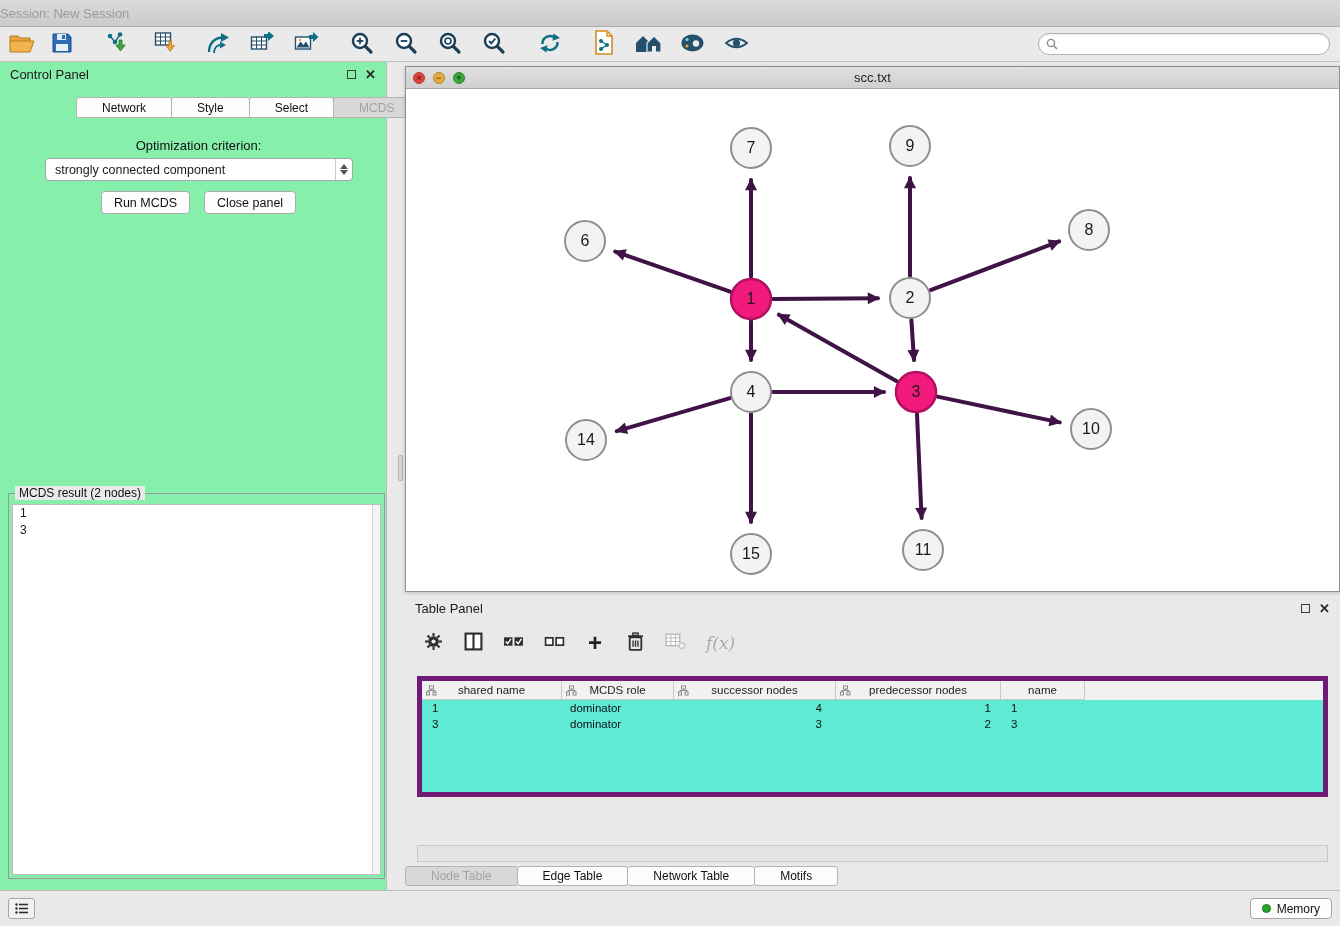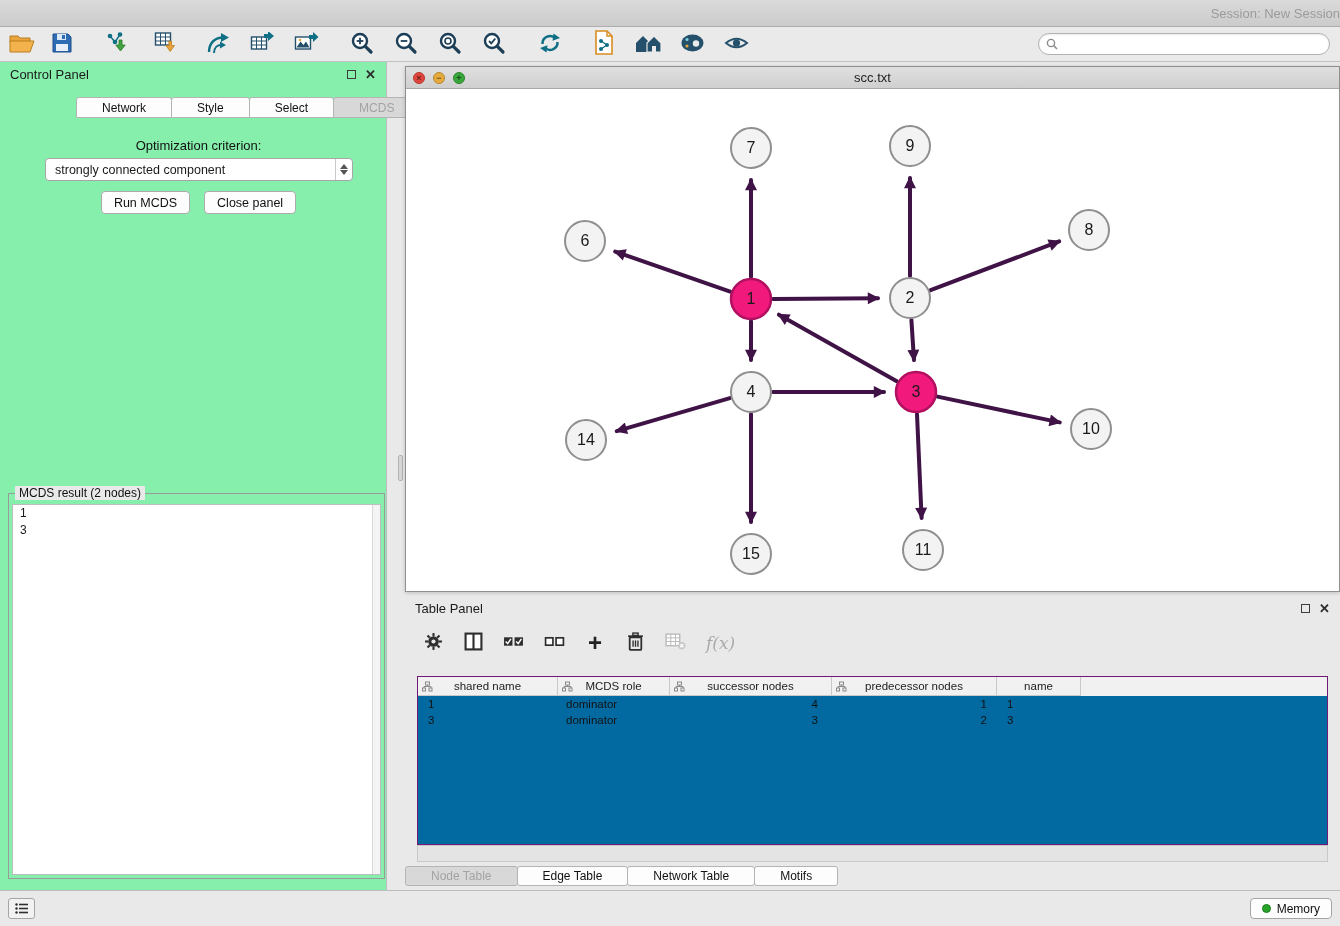--- a/index.html
+++ b/index.html
@@ -12,21 +12,21 @@
     font-size:13px;
     color:#1a1a1a;
   }
   .abs { position:absolute; }
 
   
   #titlebar {
     left:0; top:0; width:1340px; height:27px;
     background:linear-gradient(#dadada,#cbcbcb);
     border-bottom:1px solid #adadad;
-    display:flex; align-items:center; justify-content:flex-end;
+    display:flex; align-items:center; justify-content:flex-start;
   }
   #titlebar .title { color:#9b9b9b; font-size:13px; }
 
   
   #toolbar {
     left:0; top:27px; width:1340px; height:35px;
     background:#eaeaea;
     border-bottom:1px solid #c2c2c2;
     display:flex; align-items:center;
   }
@@ -113,21 +113,21 @@
 
   #splitter { left:398px; top:455px; width:5px; height:26px; background:#d6d6d6; border:1px solid #b3b3b3; border-radius:2px; }
 
   
   #table-panel { left:405px; top:596px; width:935px; height:292px; background:#e9e9e9; }
   #tp-toolbar { position:absolute; left:18px; top:32px; height:30px; display:flex; align-items:center; gap:20px; }
   .tp-icon { display:flex; align-items:center; justify-content:center; min-width:20px; height:24px; }
   .plus-glyph { font-size:24px; font-weight:bold; color:#222; line-height:20px; }
   .fx { font-family:"DejaVu Serif", serif; font-style:italic; font-size:17px; color:#aaa; }
 
-  #data-table { position:absolute; left:12px; top:80px; width:911px; height:169px; background:#0369a1; border:1px solid #701a75; }
+  #data-table { position:absolute; left:12px; top:80px; width:911px; height:121px; background:#5eead4; border:5px solid #701a75; }
   .thead { display:flex; height:19px; background:#f1f1f1; }
   .th {
     position:relative; border-right:1px solid #c9c9c9; border-bottom:1px solid #c9c9c9;
     font-size:11.5px; color:#222; display:flex; align-items:center; justify-content:center;
   }
   .th .th-icon { position:absolute; left:4px; top:4px; }
   .trow { display:flex; height:16px; }
   .td { font-size:11.5px; color:#111; display:flex; align-items:center; }
   .c0 { width:140px; } .c1 { width:112px; } .c2 { width:162px; } .c3 { width:165px; } .c4 { width:84px; }
   .td.c0 { padding-left:10px; } .td.c1 { padding-left:8px; }

